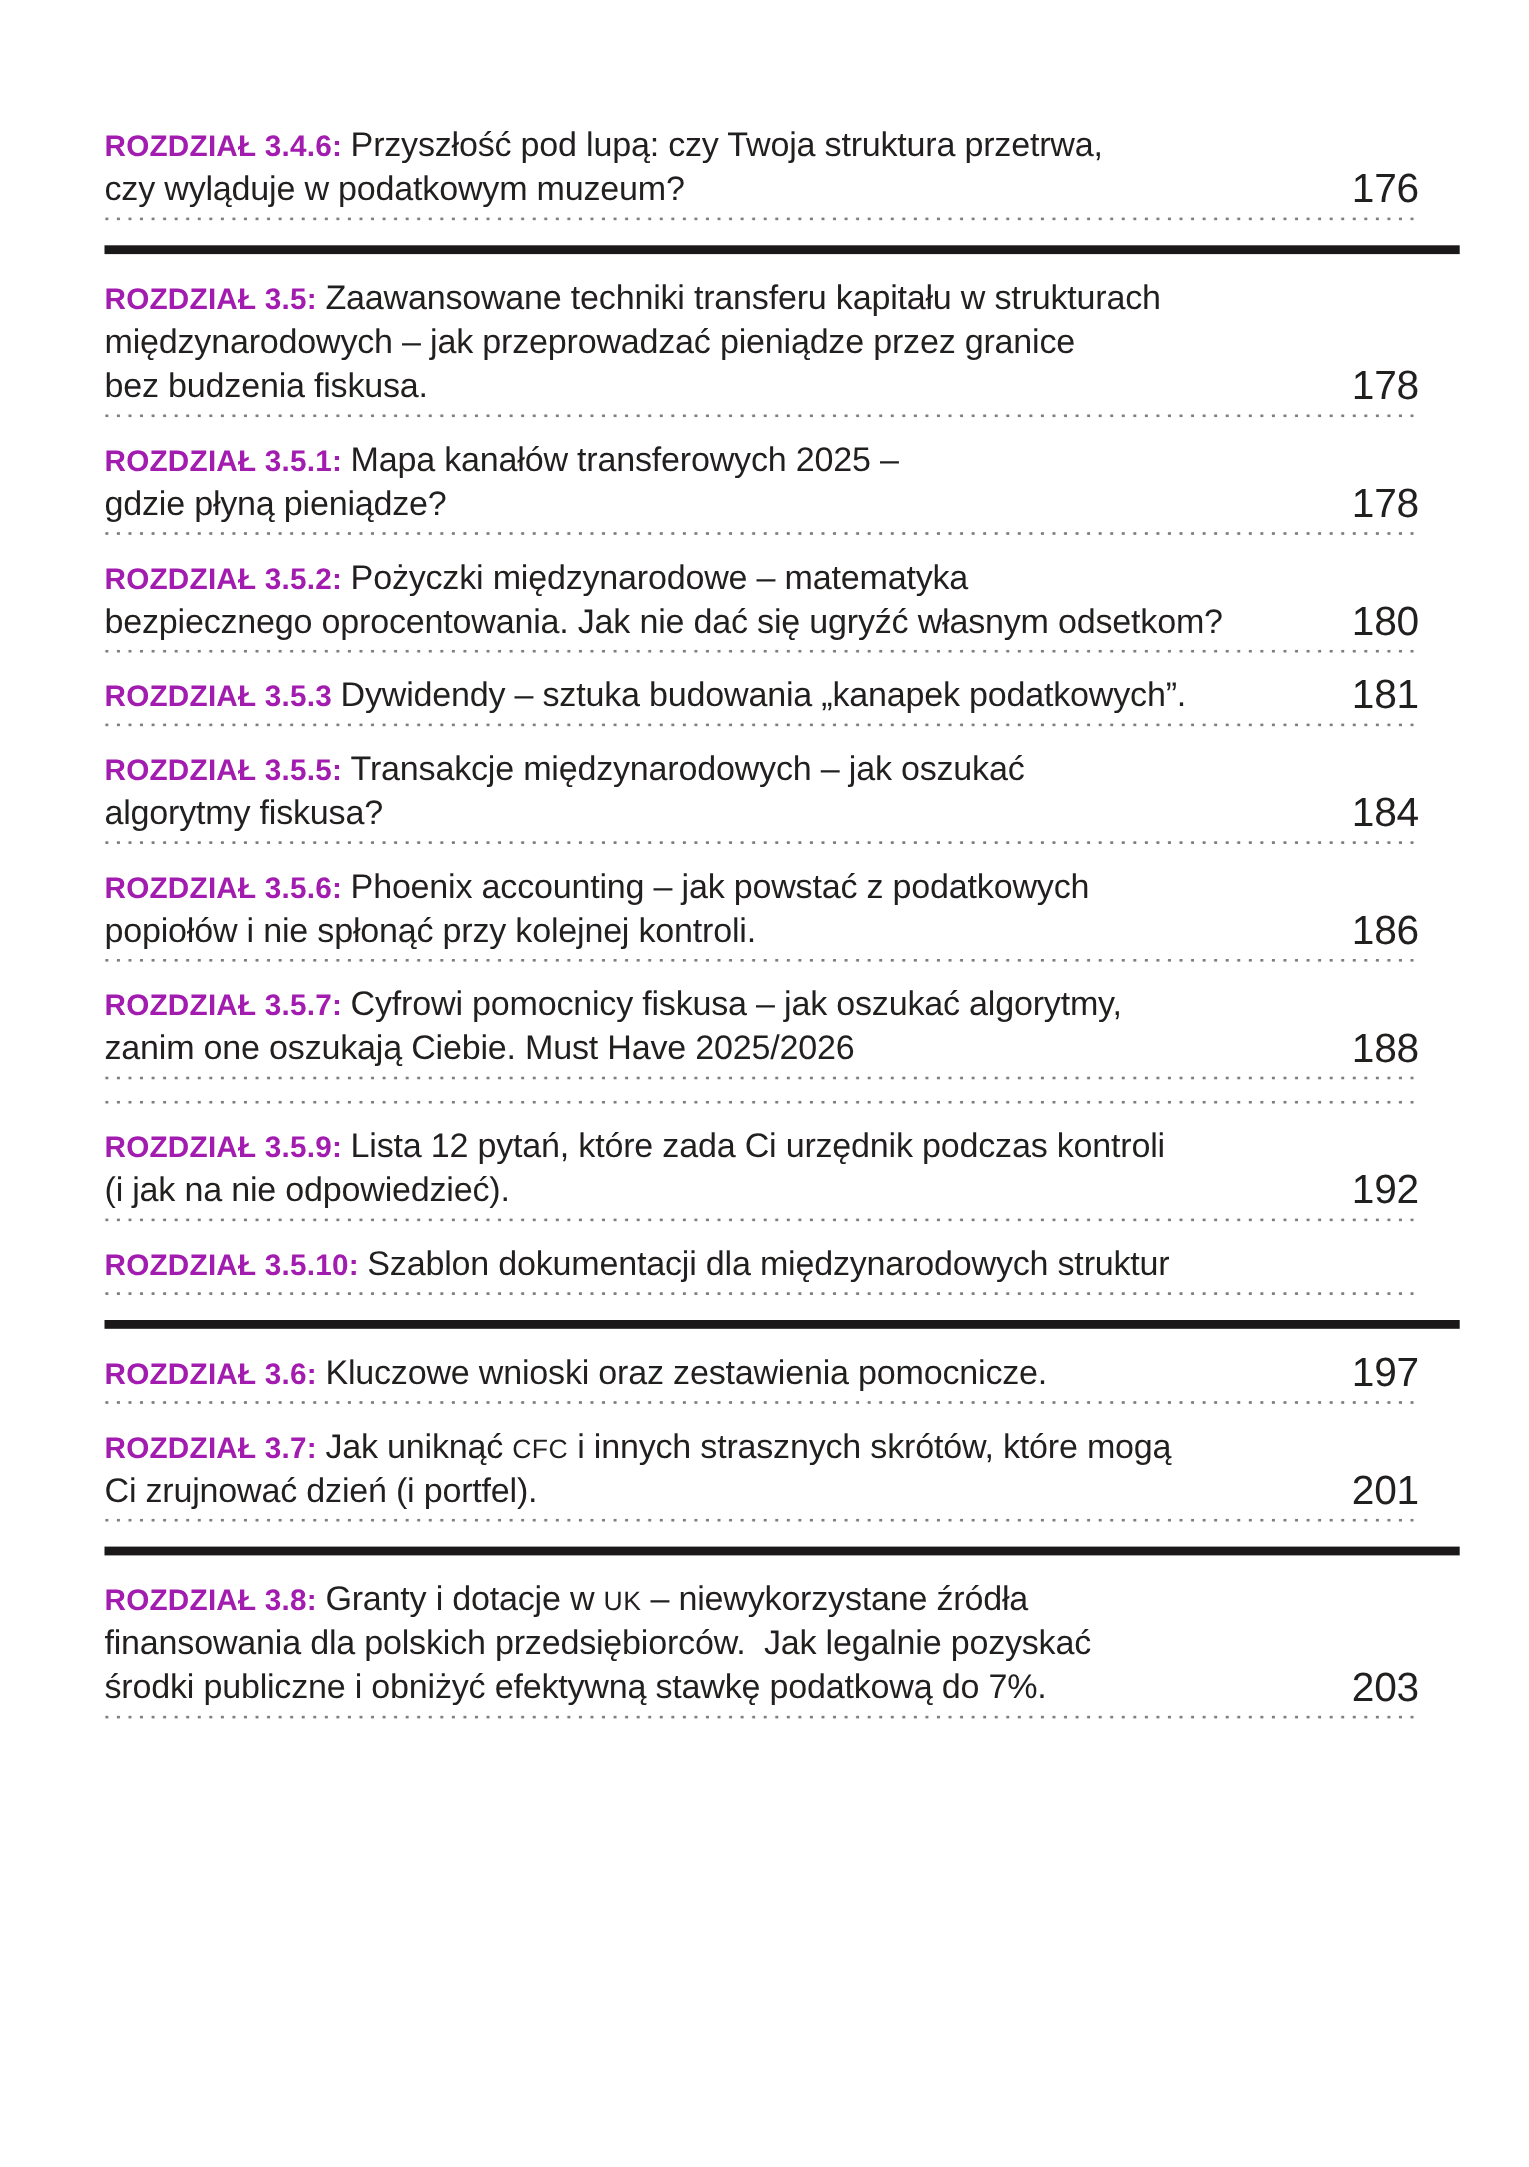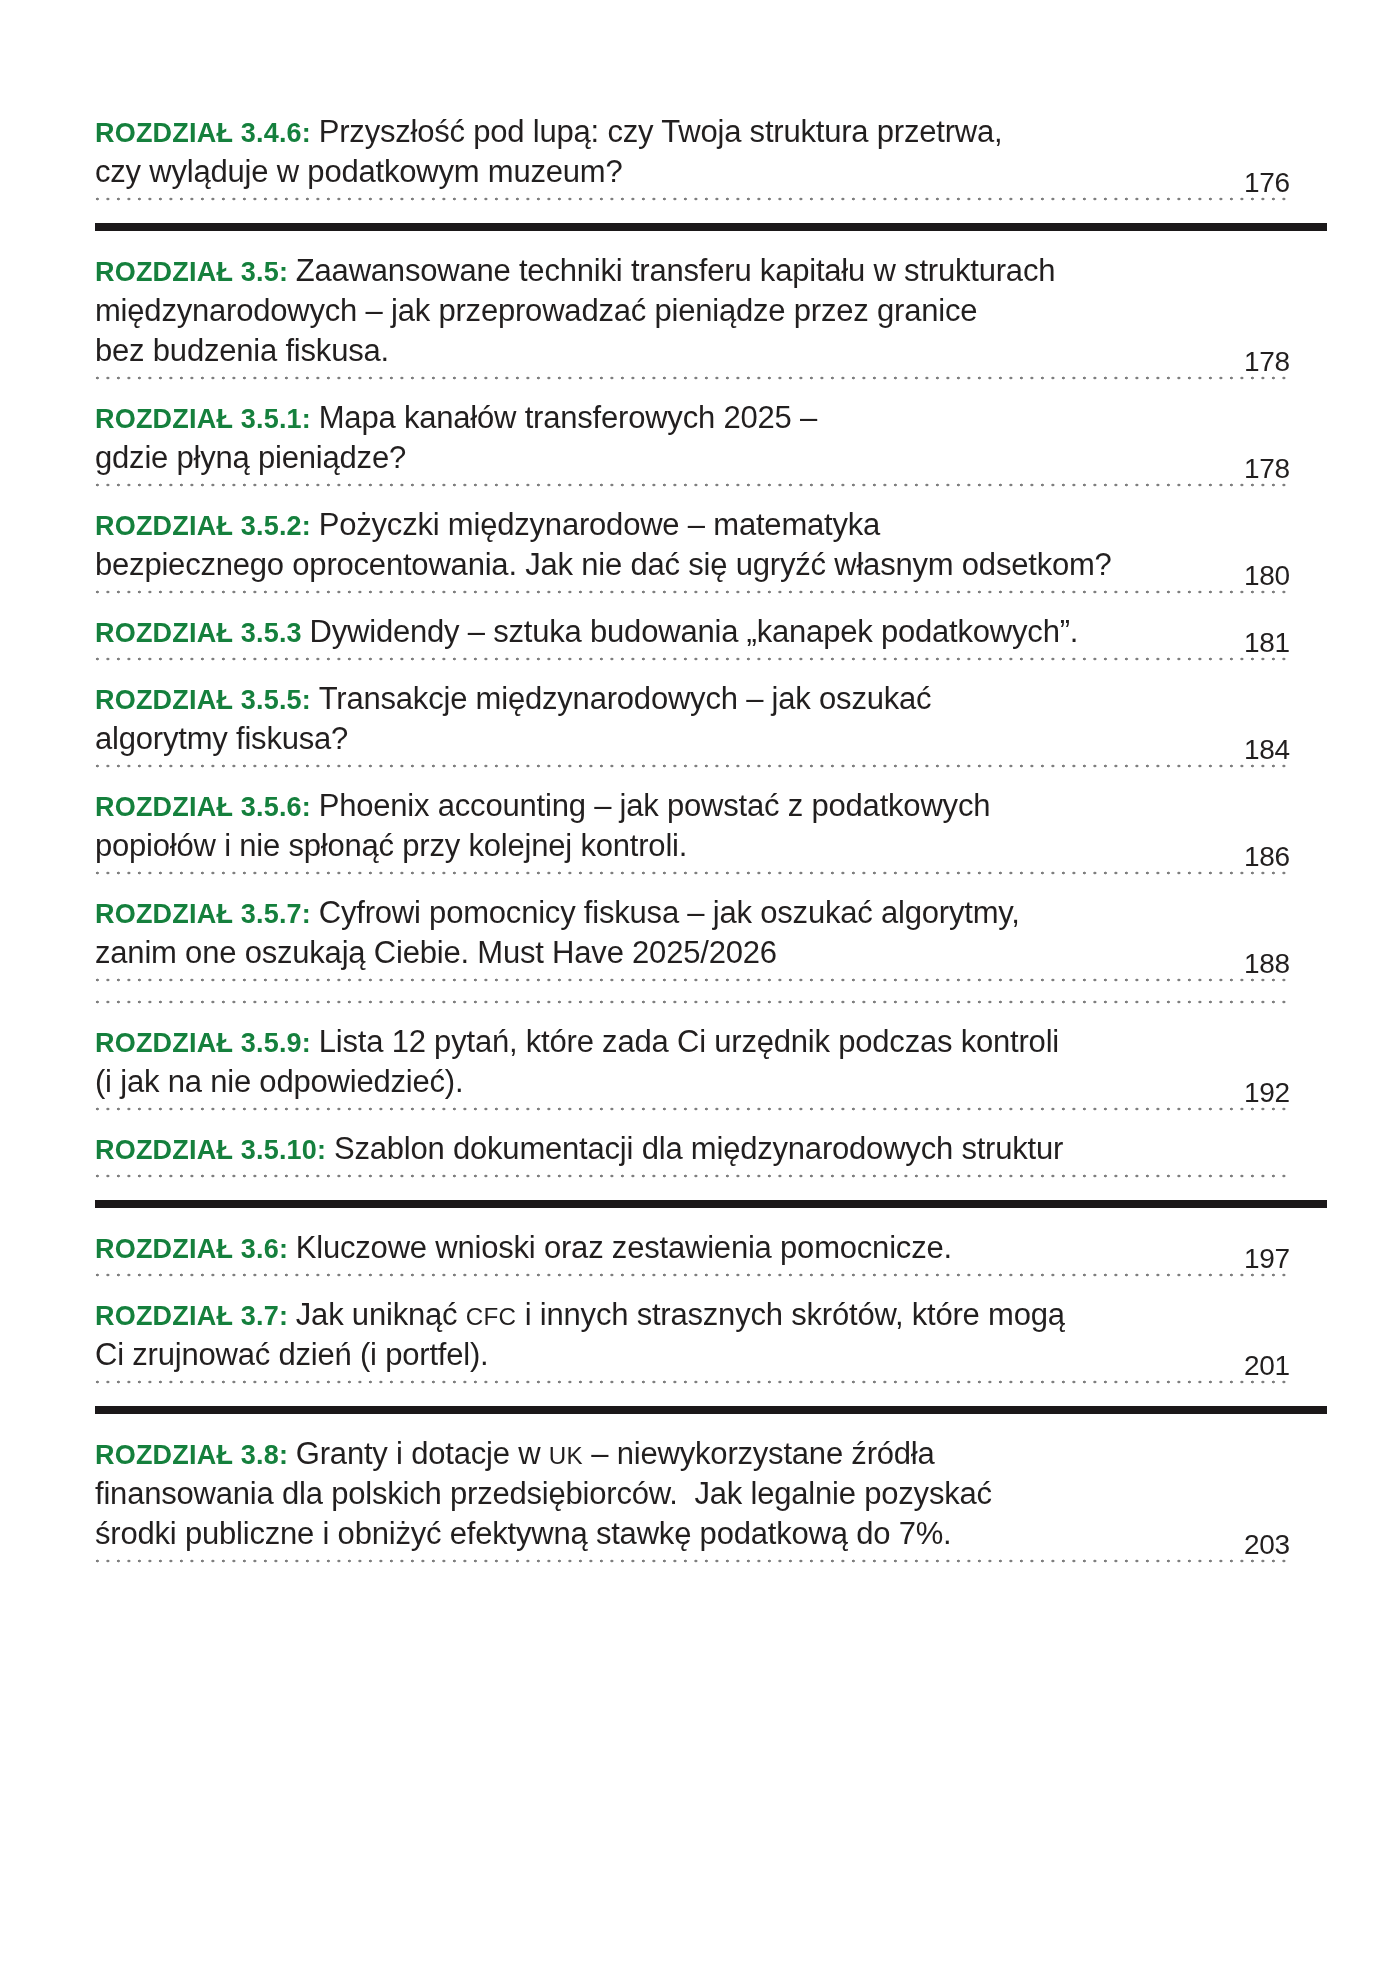--- a/index.html
+++ b/index.html
@@ -21,30 +21,30 @@
     height: 40px;
     line-height: 40px;
     font-size: 31px;
     letter-spacing: -0.2px;
     white-space: nowrap;
   }
   .label {
     font-weight: bold;
     font-size: 27px;
     letter-spacing: 0.2px;
-    color: #15803d;
+    color: #a21caf;
   }
   .sc { font-size: 0.78em; letter-spacing: 0.3px; }
   .page-num {
     position: absolute;
     right: 0;
-    top: 11px;
+    top: 0;
     height: 40px;
     line-height: 40px;
-    font-size: 28px;
+    font-size: 37px;
   }
   .dots {
     margin-top: 5px;
     height: 4px;
     width: 1195px;
     background-image: radial-gradient(circle at 2px 2px, #7e7e7e 1.45px, rgba(0,0,0,0) 1.6px);
     background-size: 10.5px 4px;
     background-repeat: repeat-x;
   }
   .rule {

